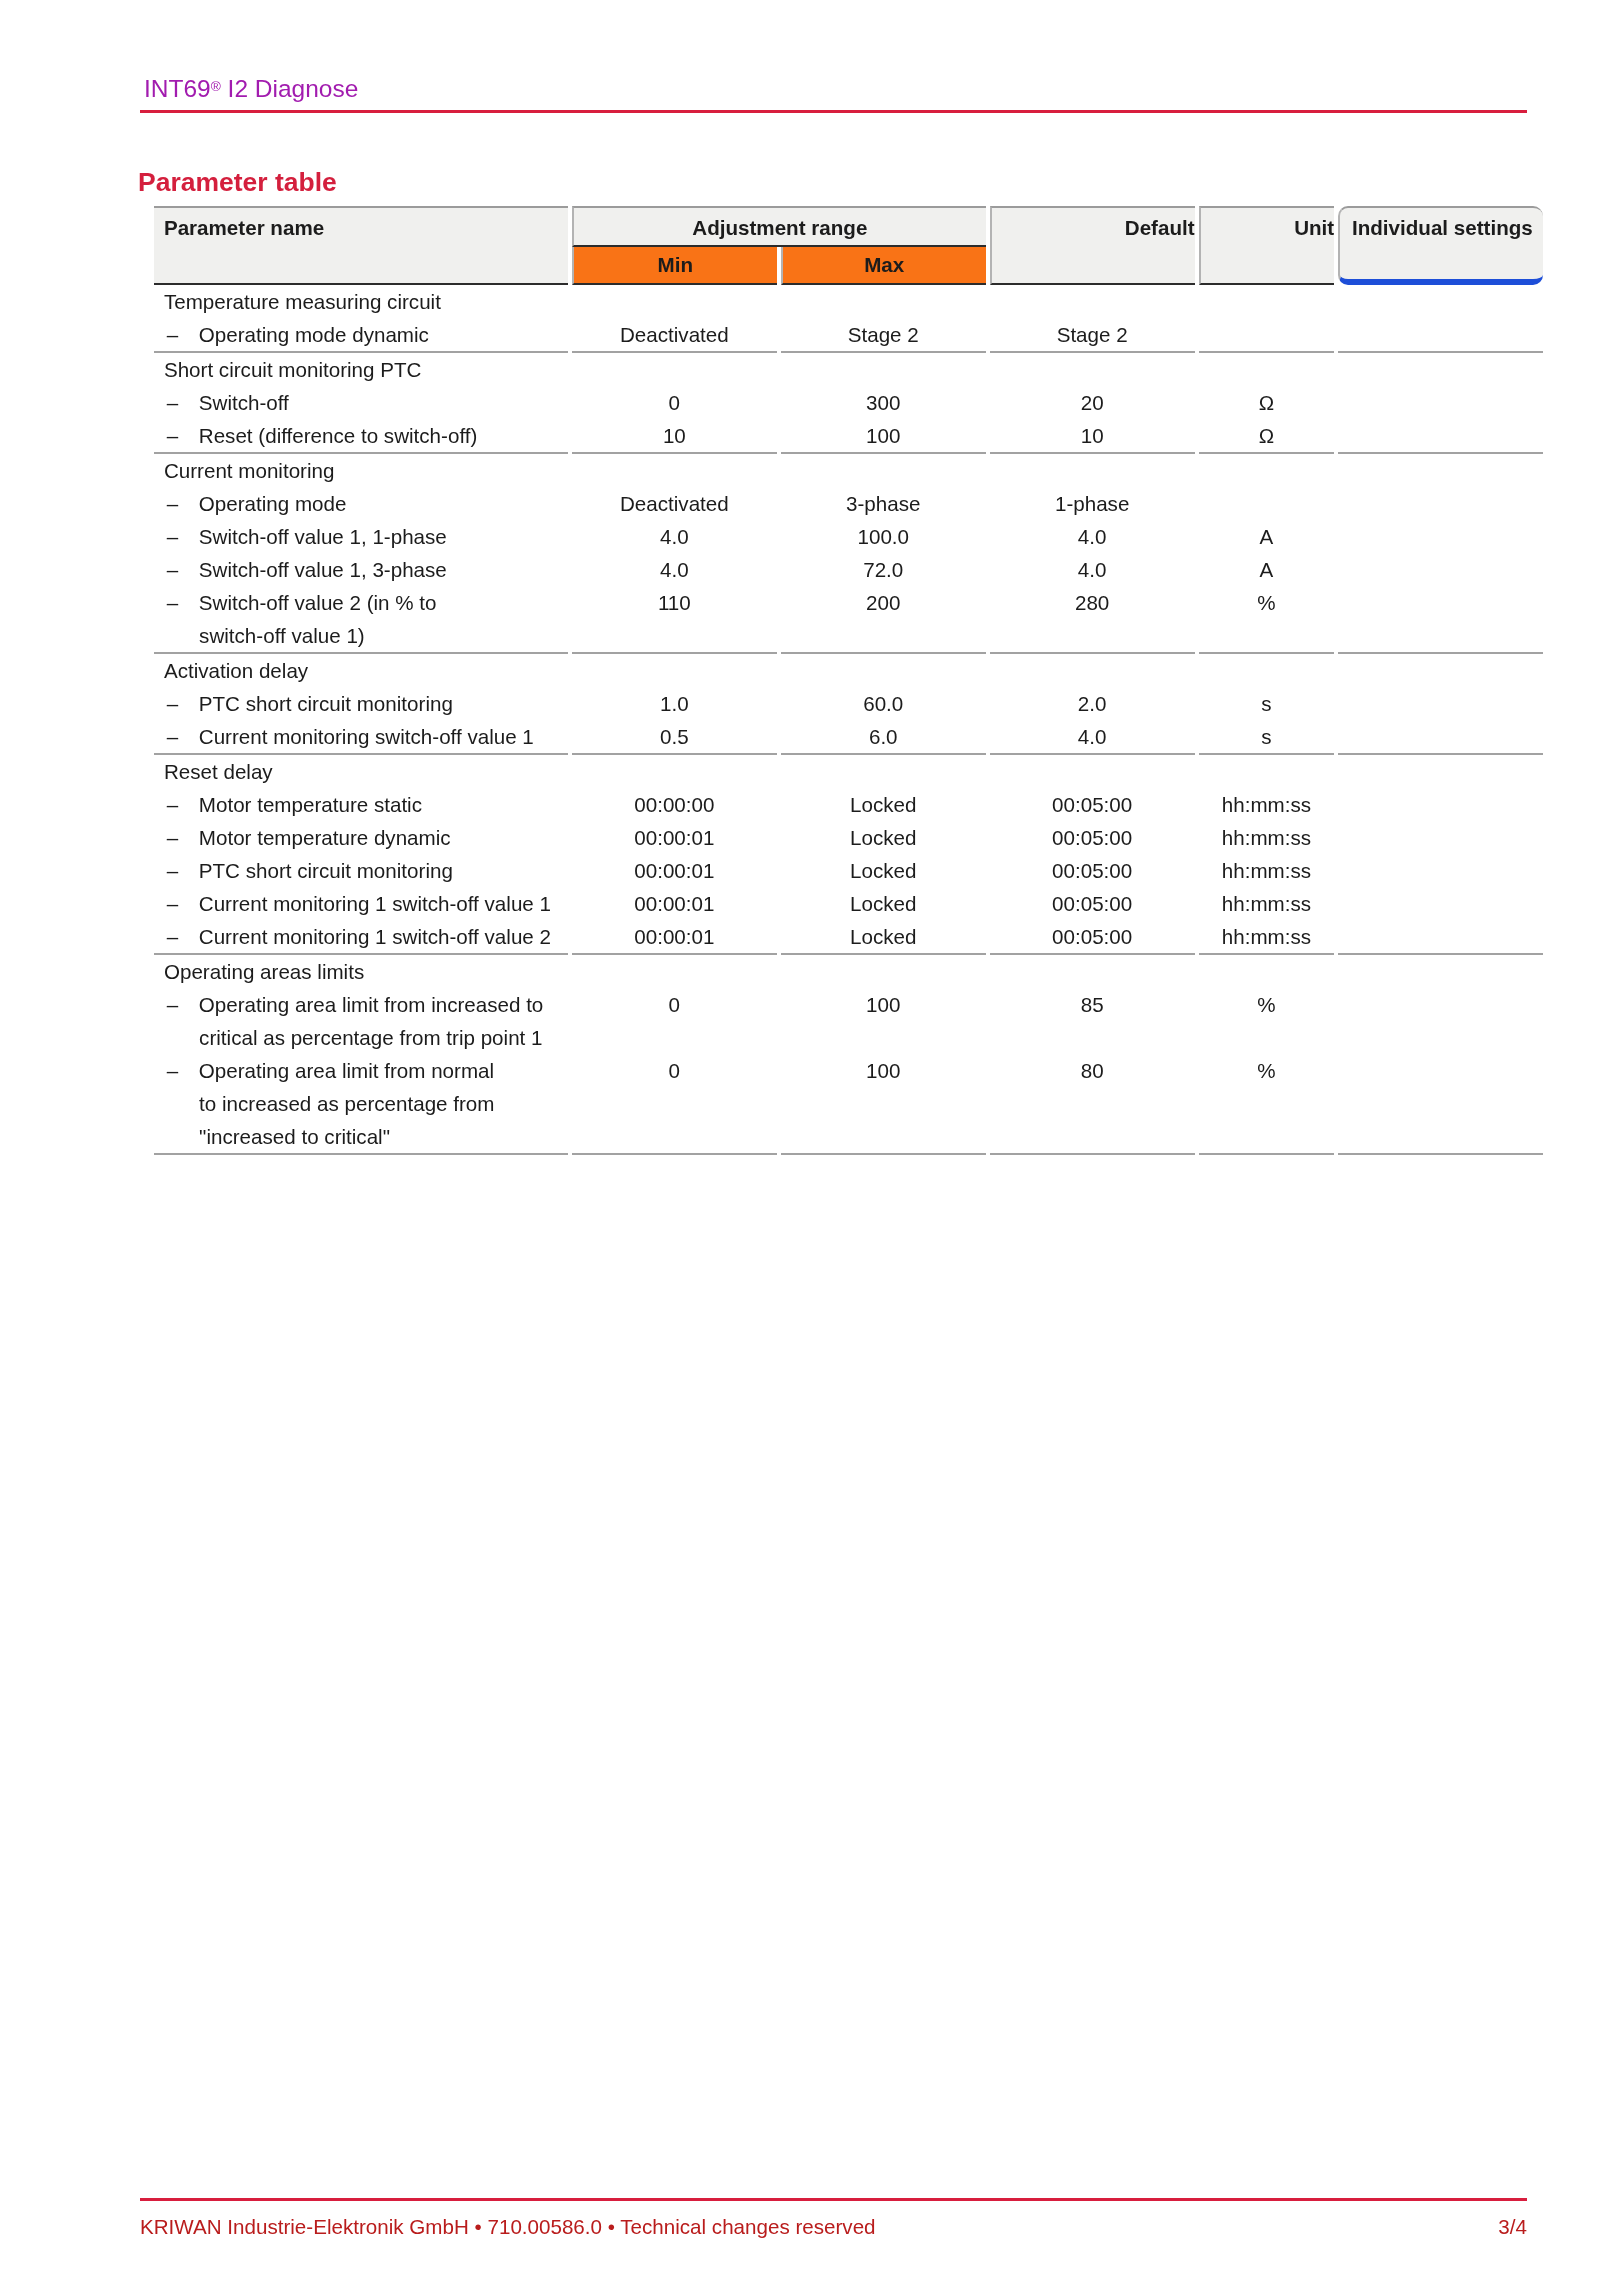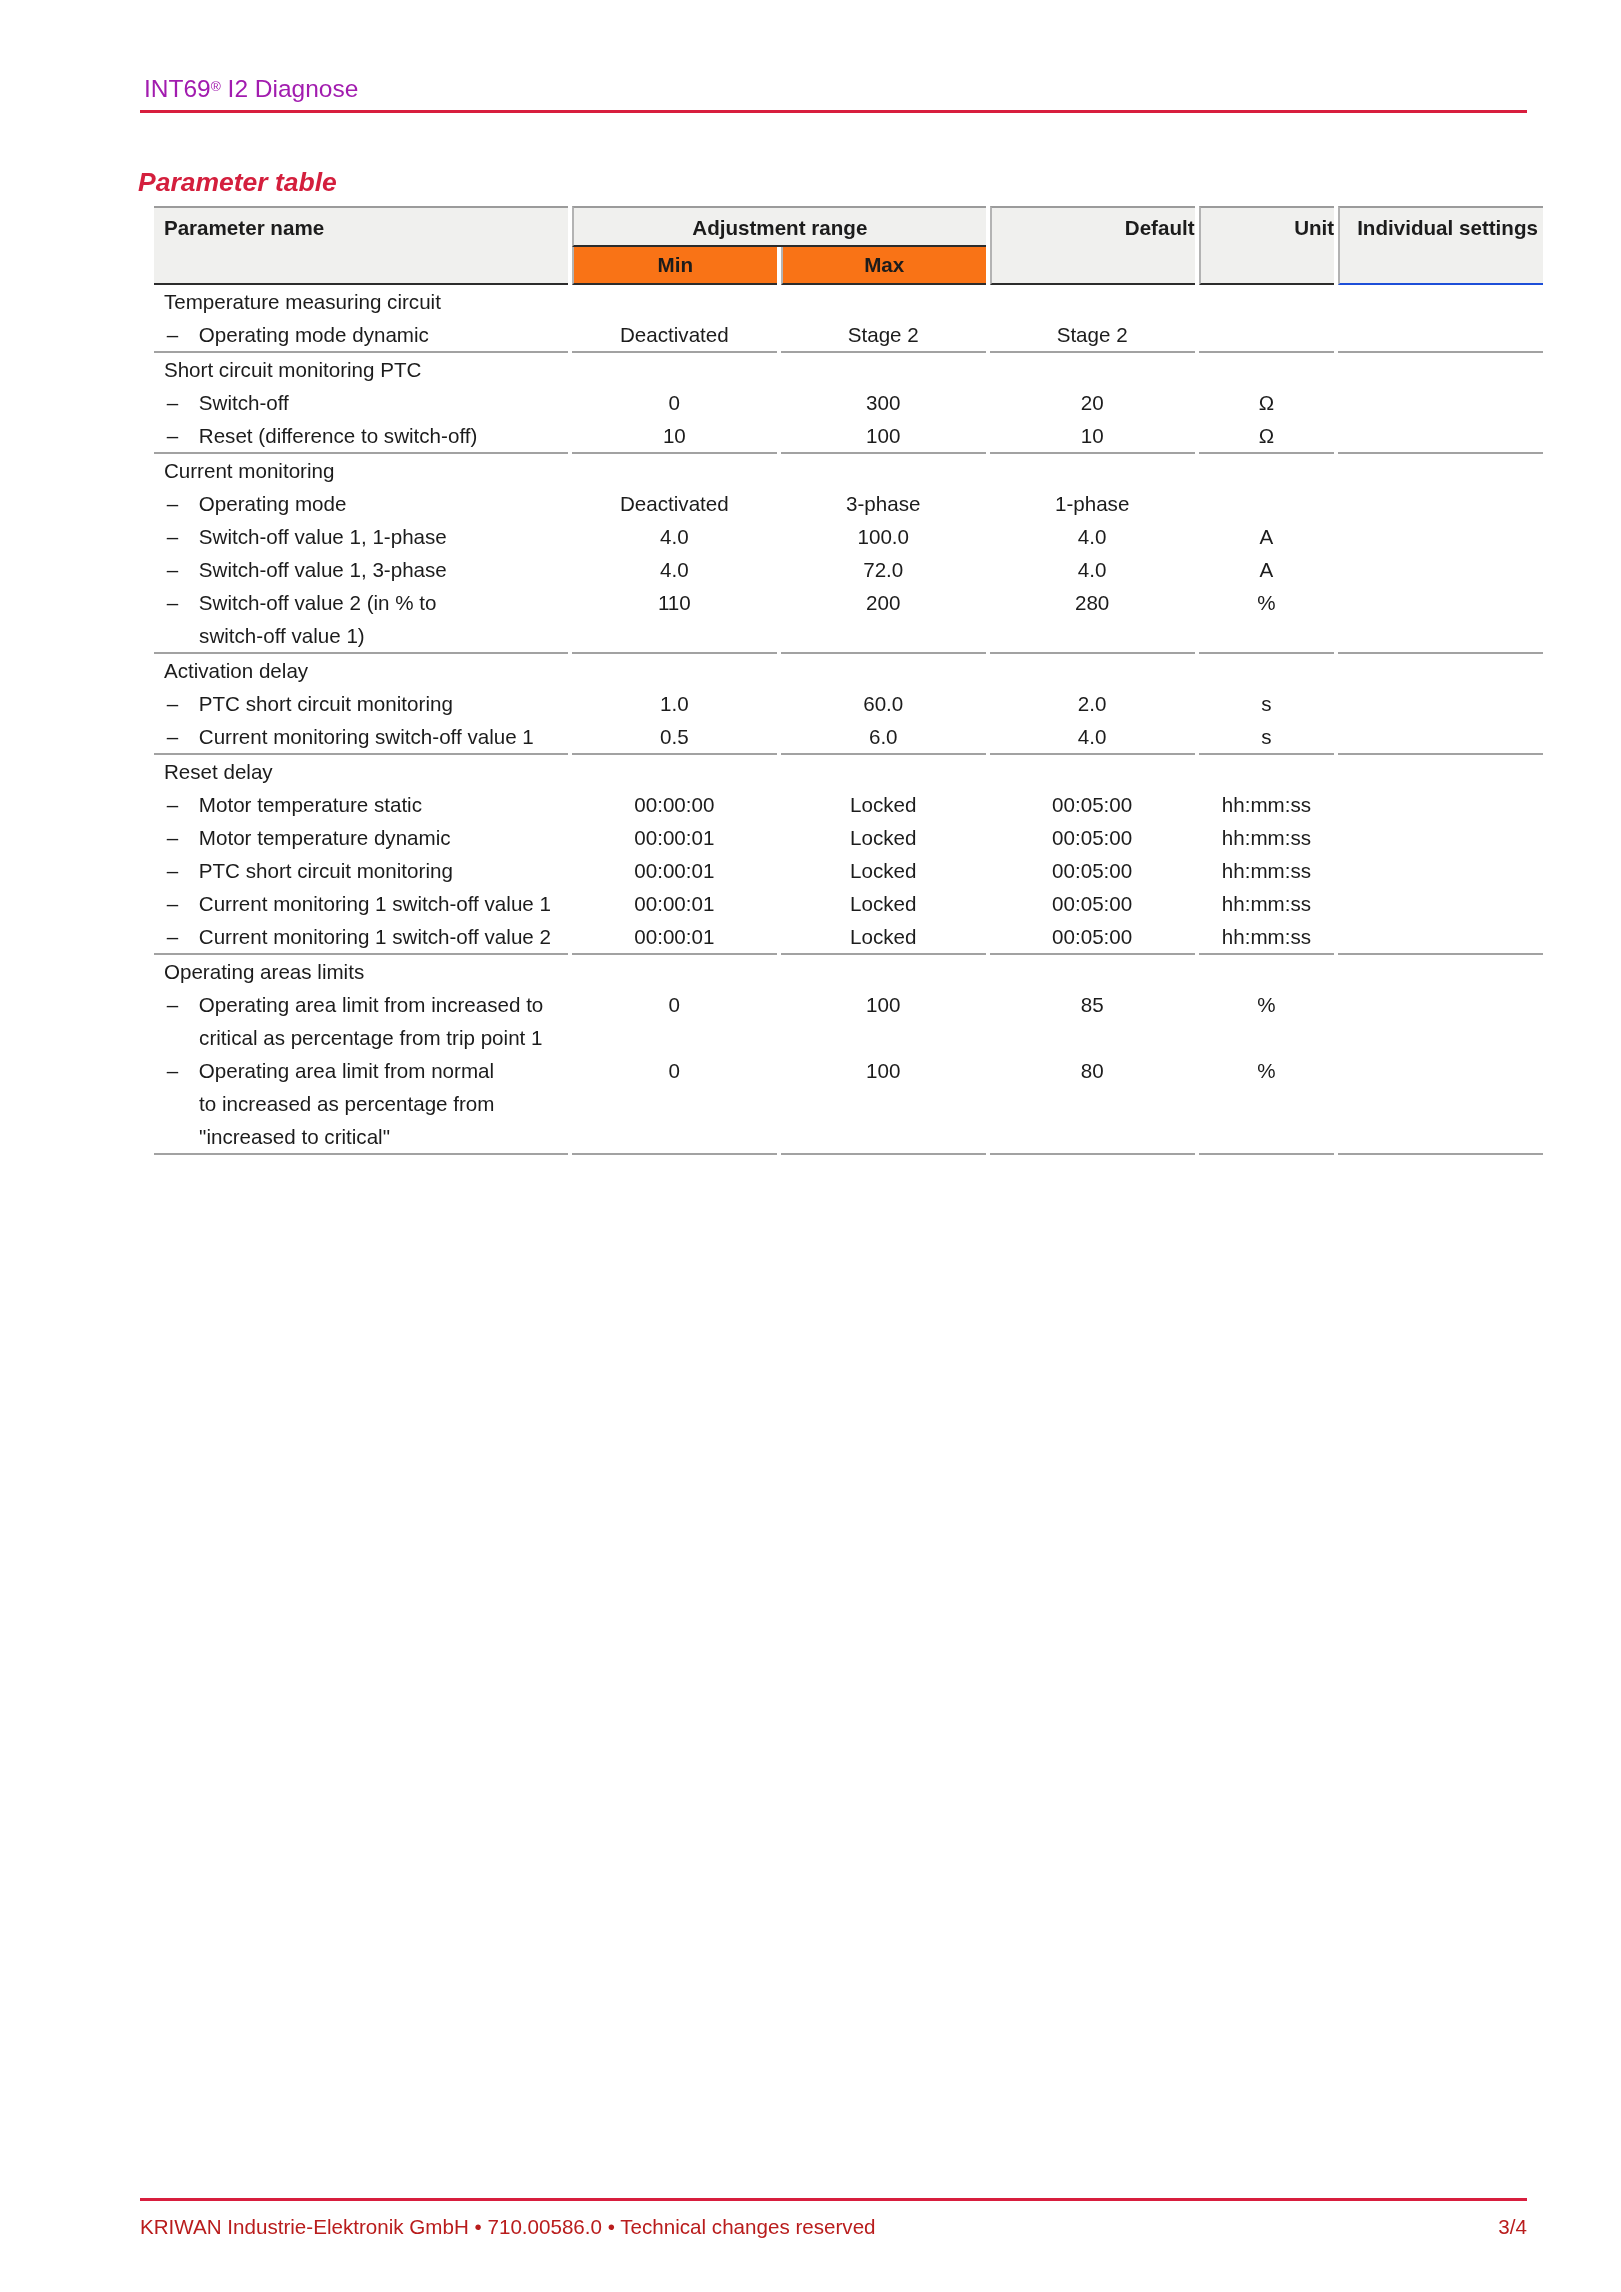--- a/index.html
+++ b/index.html
@@ -9,42 +9,42 @@
     -webkit-font-smoothing:antialiased;
   }
   .page-title{
     position:absolute;left:144px;top:73px;font-size:24.5px;line-height:27.4px;color:#a21caf;
   }
   .page-title sup{font-size:13.7px;vertical-align:5.9px;}
   .rule{position:absolute;left:140px;width:1387px;height:2.9px;background:#d81e3e;}
   .rule-top{top:110px;}
   .rule-bottom{top:2198px;}
   .section-heading{
-    position:absolute;left:138px;top:167px;font-size:26.5px;font-weight:bold;color:#d41f3d;font-style:italic;
+    position:absolute;left:138px;top:167px;font-size:26.5px;font-weight:bold;color:#d41f3d;
   }
   .tablewrap{position:absolute;left:155px;top:206px;}
   table{
     border-collapse:separate;border-spacing:4.9px 0;table-layout:fixed;
     width:1397px;margin-left:-4.9px;font-size:20.6px;
   }
   col.c-param{width:412px;}
   col.c-min{width:204px;}
   col.c-max{width:204px;}
   col.c-def{width:204px;}
   col.c-unit{width:135px;}
   col.c-ind{width:204px;}
   thead th{
     background:#f0f0ee;font-weight:bold;font-size:20.6px;text-align:center;
     border-top:2.9px solid #9b9b9b;vertical-align:top;padding:7.8px 0 0 0;
   }
   thead tr.h2 th{border-top:none;vertical-align:middle;padding:0;height:36px;}
   th.th-param{text-align:left;padding-left:9.8px;border-bottom:2px solid #2c2c2c;height:67px;}
   th.th-adj{border-bottom:2px solid #2c2c2c;height:29px;}
   th.th-def,th.th-unit{border-bottom:2px solid #2c2c2c;text-align:right;}
-  th.th-ind{text-align:center;padding-left:11.8px;border-bottom:2px solid #1d4ed8;}
+  th.th-ind{text-align:left;padding-left:11.8px;border-bottom:6px solid #1d4ed8;border-radius:10px;}
   th.vline{border-left:2px solid #b3b3b3;}
   thead tr.h2 th{background:#f97316;border-bottom:2px solid #2c2c2c;}
   tbody td{
     line-height:33px;vertical-align:top;padding:0;font-size:20.6px;color:#1c1c1c;
   }
   td.section-cell{padding-left:9.8px;}
   td.name-cell .ln{padding-left:9.8px;white-space:nowrap;}
   td.name-cell .ln .dash{display:inline-block;width:32px;padding-left:2.9px;}
   td.name-cell .ln.cont{padding-left:45px;}
   td.val-cell{text-align:center;}

